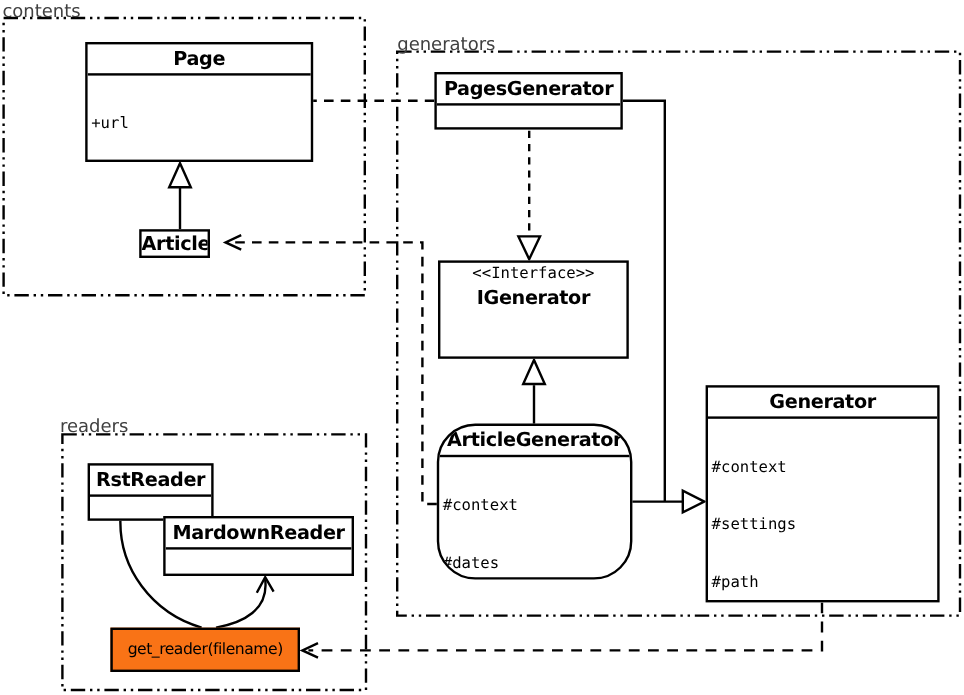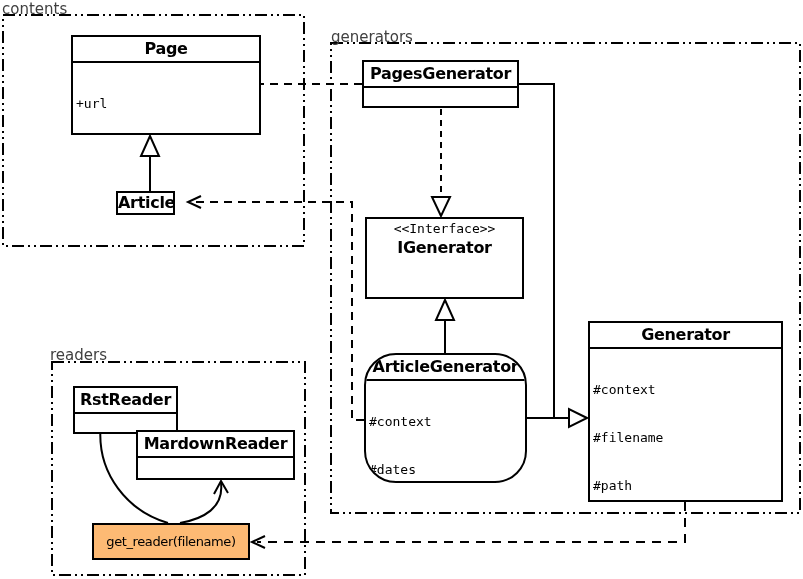--- a/index.html
+++ b/index.html
@@ -8,21 +8,21 @@
   #wires{position:absolute;left:0;top:0;z-index:1;}
   .pkg-label{position:absolute;z-index:3;font:15px "DejaVu Sans",sans-serif;color:#404040;white-space:nowrap;}
   .uml-class{position:absolute;z-index:2;background:#fff;border:2px solid #000;box-sizing:border-box;
              display:flex;flex-direction:column;overflow:hidden;}
   .uml-title{font:bold 16px "DejaVu Sans",sans-serif;text-align:center;line-height:22px;padding:1px 1px;
              letter-spacing:-0.3px;white-space:nowrap;}
   .uml-stereotype{font:13px "DejaVu Sans Mono",monospace;text-align:center;line-height:15px;padding-top:2px;white-space:nowrap;}
   .uml-members{font:13px "DejaVu Sans Mono",monospace;line-height:16px;padding:1px 3px;
                border-top:2px solid #000;white-space:pre;}
   .uml-members div{height:16px;}
-  .uml-box-plain{position:absolute;z-index:2;background:#fdba74;border:2px solid #000;box-sizing:border-box;
+  .uml-box-plain{position:absolute;z-index:2;background:#f97316;border:2px solid #000;box-sizing:border-box;
                  font:13px "DejaVu Sans",sans-serif;letter-spacing:-0.4px;text-align:center;white-space:nowrap;}
 </style>
 </head>
 <body>
 
 <div id="canvas">
 
   <svg id="wires" width="803" height="579" viewBox="0 0 803 579">
 
     <rect x="3" y="15" width="301" height="231" fill="none" stroke="#000" stroke-width="2" stroke-dasharray="12 4 2 4 2 4"></rect>
@@ -102,21 +102,21 @@
       
       
     </div>
 
   </div>
 
   <div class="uml-class" style="left:588px;top:321px;width:195px;height:181px;">
     <div class="uml-title">Generator</div>
     <div class="uml-members">
       <div>#context</div>
-      <div>#filename</div>
+      <div>#settings</div>
       <div>#path</div>
       
       
       
     </div>
 
   </div>
 
   <div class="uml-class" style="left:73px;top:386px;width:105px;height:48px;">
     <div class="uml-title">RstReader</div>

